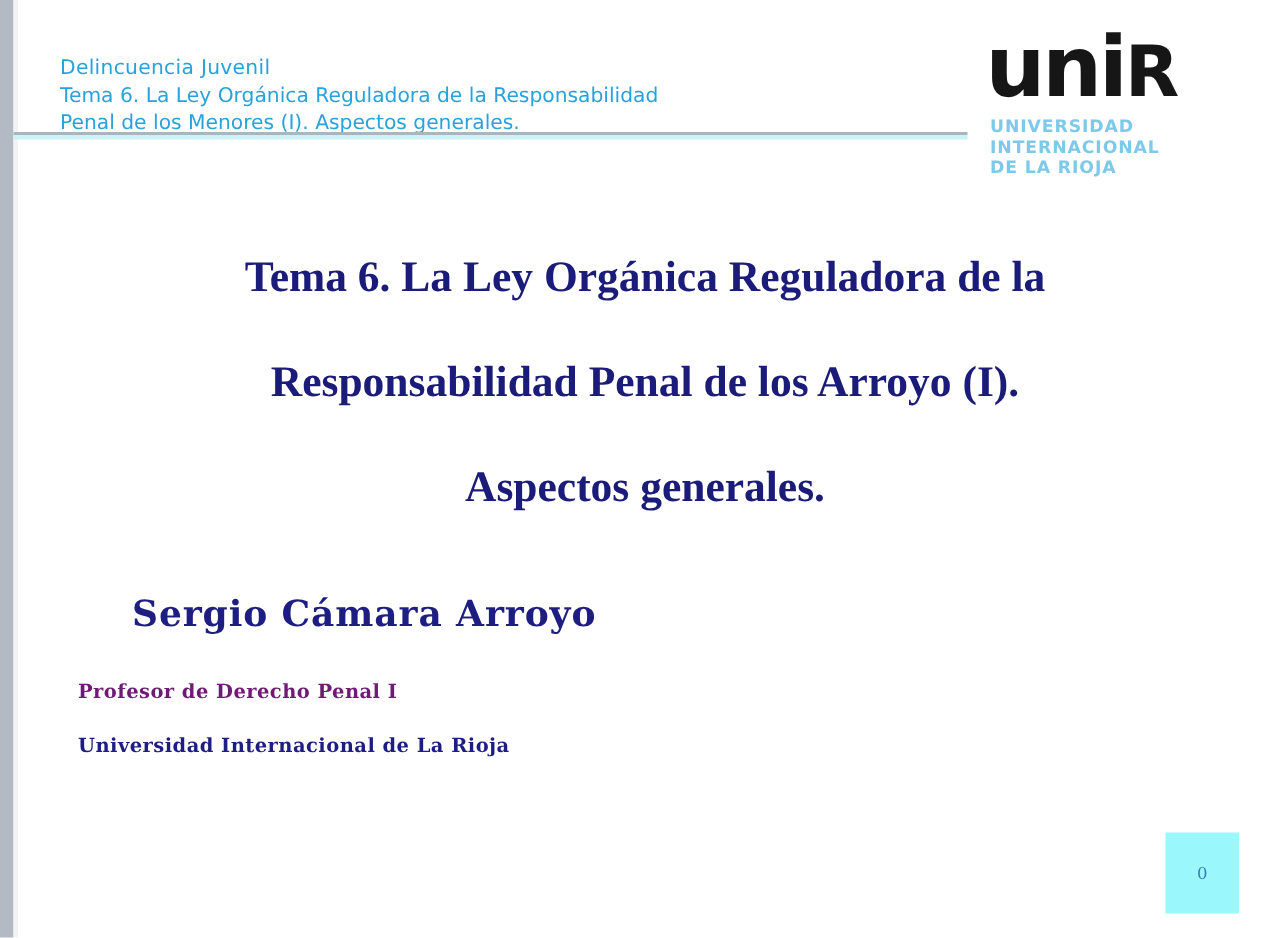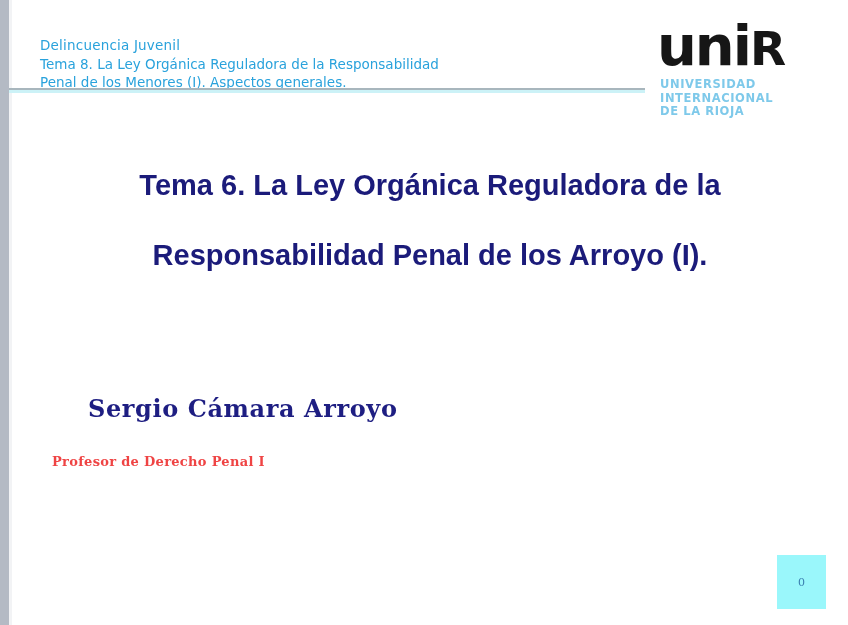--- a/index.html
+++ b/index.html
@@ -116,21 +116,21 @@
   .logo-sub span { display: block; }
 
   
   .title-block {
     position: absolute;
     left: 40px;
     top: 150px;
     width: 756px;
     text-align: center;
     color: #1b1b7a;
-    font-family: Liberation Sans, sans-serif;
+    font-family: Liberation Serif, serif;
     font-weight: 700;
     font-size: 29px;
     line-height: 70px;
   }
   .title-block .tline { display: block; }
 
   
   .author-name {
     position: absolute;
     left: 40px;
@@ -140,21 +140,21 @@
     font-weight: 700;
     font-size: 24px;
     letter-spacing: 0.6px;
     white-space: nowrap;
     margin-left: 36px;
   }
   .author-role {
     position: absolute;
     left: 40px;
     top: 454px;
-    color: #ef4444;
+    color: #701a75;
     font-family: "DejaVu Serif", serif;
     font-weight: 700;
     font-size: 13px;
     letter-spacing: 0.3px;
     white-space: nowrap;
   }
   .author-org {
     position: absolute;
     left: 40px;
     top: 490px;
@@ -189,42 +189,44 @@
 
 <div class="viewer">
 
   <div class="left-gutter"></div>
   <div class="left-gutter-edge"></div>
 
   <div class="slide">
 
     <div class="header-text">
       <span class="hl">Delincuencia Juvenil</span>
-      <span class="hl hl2">Tema 8. La Ley Orgánica Reguladora de la Responsabilidad</span>
+      <span class="hl hl2">Tema 6. La Ley Orgánica Reguladora de la Responsabilidad</span>
       <span class="hl hl2">Penal de los Menores (I). Aspectos generales.</span>
     </div>
 
     <div class="header-rule"></div>
     <div class="header-rule-2"></div>
 
     <div class="logo">
       <div class="logo-mark"><span>uni</span><span class="r-cap">R</span></div>
       <div class="logo-sub">
         <span>UNIVERSIDAD</span>
         <span>INTERNACIONAL</span>
         <span>DE LA RIOJA</span>
       </div>
     </div>
 
     <div class="title-block">
       <span class="tline">Tema 6. La Ley Orgánica Reguladora de la</span>
       <span class="tline">Responsabilidad Penal de los Arroyo (I).</span>
+      <span class="tline">Aspectos generales.</span>
     </div>
 
     <div class="author-name">Sergio Cámara Arroyo</div>
     <div class="author-role">Profesor de Derecho Penal I</div>
+    <div class="author-org">Universidad Internacional de La Rioja</div>
 
     <div class="page-box">
       <span class="page-box-num">0</span>
     </div>
 
   </div>
 </div>
 
 </body></html>

